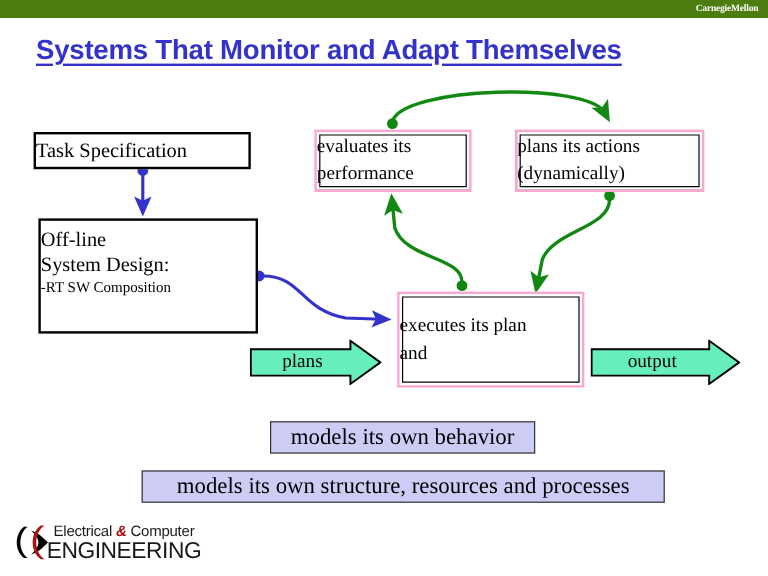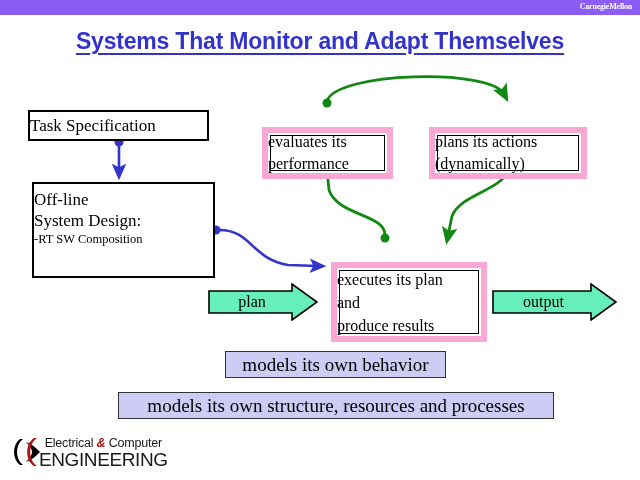--- a/index.html
+++ b/index.html
@@ -17,21 +17,21 @@
     height: 480px;
     background: #ffffff;
     overflow: hidden;
   }
 
   
   #top-banner {
     position: absolute;
     left: 0; top: 0;
     width: 640px; height: 15px;
-    background: #8b5cf6;
+    background: #4d7c0f;
   }
   #brand-wordmark {
     position: absolute;
     right: 8px; top: 1px;
     color: #ffffff;
     font-family: "Liberation Serif", serif;
     font-size: 8px;
     font-weight: bold;
     letter-spacing: -0.2px;
     line-height: 12px;
@@ -44,44 +44,42 @@
     left: 30px; top: 28px;
     width: 580px;
     color: #3333cc;
     font-family: "Liberation Sans", sans-serif;
     font-size: 23px;
     font-weight: bold;
     letter-spacing: -0.2px;
     text-decoration: underline;
     text-underline-offset: 4px;
     white-space: nowrap;
-    text-align: center;
   }
 
   
   .box {
     position: absolute;
     box-sizing: border-box;
     background: #ffffff;
     border: 2px solid #000000;
     display: flex;
     flex-direction: column;
     align-items: flex-start;
     justify-content: center;
     text-align: center;
     color: #000000;
     font-family: "Liberation Serif", serif;
   }
   .box .line { display: block; white-space: nowrap; }
 
   
   .box.double {
-    border: 6px solid #f9a8d4;
+    border: 2px solid #f9a8d4;
     box-shadow: inset 0 0 0 2px #ffffff, inset 0 0 0 3px #000000;
-    margin-top: 19px;
   }
 
   #box-task-spec {
     left: 28px; top: 110px;
     width: 181px; height: 31px;
     font-size: 17px;
   }
   #box-offline {
     left: 32px; top: 182px;
     width: 183px; height: 96px;
@@ -250,28 +248,27 @@
   </div>
 
   <div class="box double" id="box-plans">
     <span class="line">plans its actions</span>
     <span class="line">(dynamically)</span>
   </div>
 
   <div class="box double" id="box-executes">
     <span class="line">executes its plan</span>
     <span class="line">and</span>
-    <span class="line">produce results</span>
   </div>
 
   <div class="block-arrow" id="arrow-input">
     <svg width="110" height="38" viewBox="0 0 110 38" xmlns="http://www.w3.org/2000/svg">
       <path d="M1,8 L84,8 L84,1 L109,19 L84,37 L84,30 L1,30 Z" fill="#66eebb" stroke="#000000" stroke-width="1.6" stroke-linejoin="miter"></path>
     </svg>
-    <div class="arrow-label">plan</div>
+    <div class="arrow-label">plans</div>
   </div>
 
   <div class="block-arrow" id="arrow-output">
     <svg width="125" height="38" viewBox="0 0 125 38" xmlns="http://www.w3.org/2000/svg">
       <path d="M1,8 L99,8 L99,1 L124,19 L99,37 L99,30 L1,30 Z" fill="#66eebb" stroke="#000000" stroke-width="1.6" stroke-linejoin="miter"></path>
     </svg>
     <div class="arrow-label">output</div>
   </div>
 
   <div class="lav-box" id="box-behavior">

